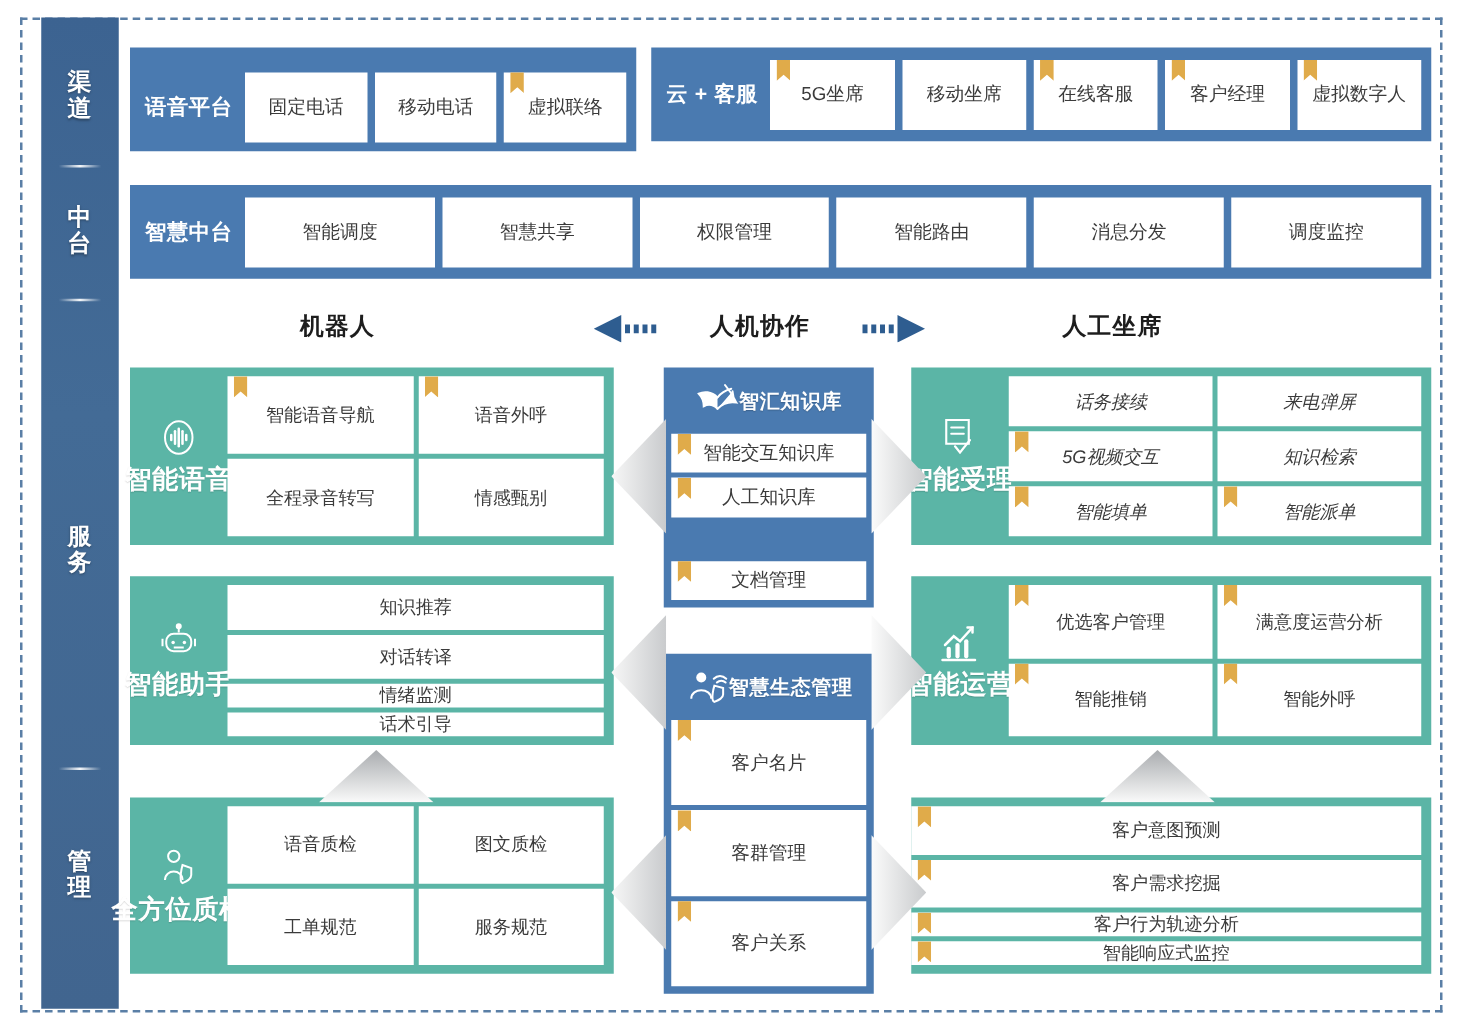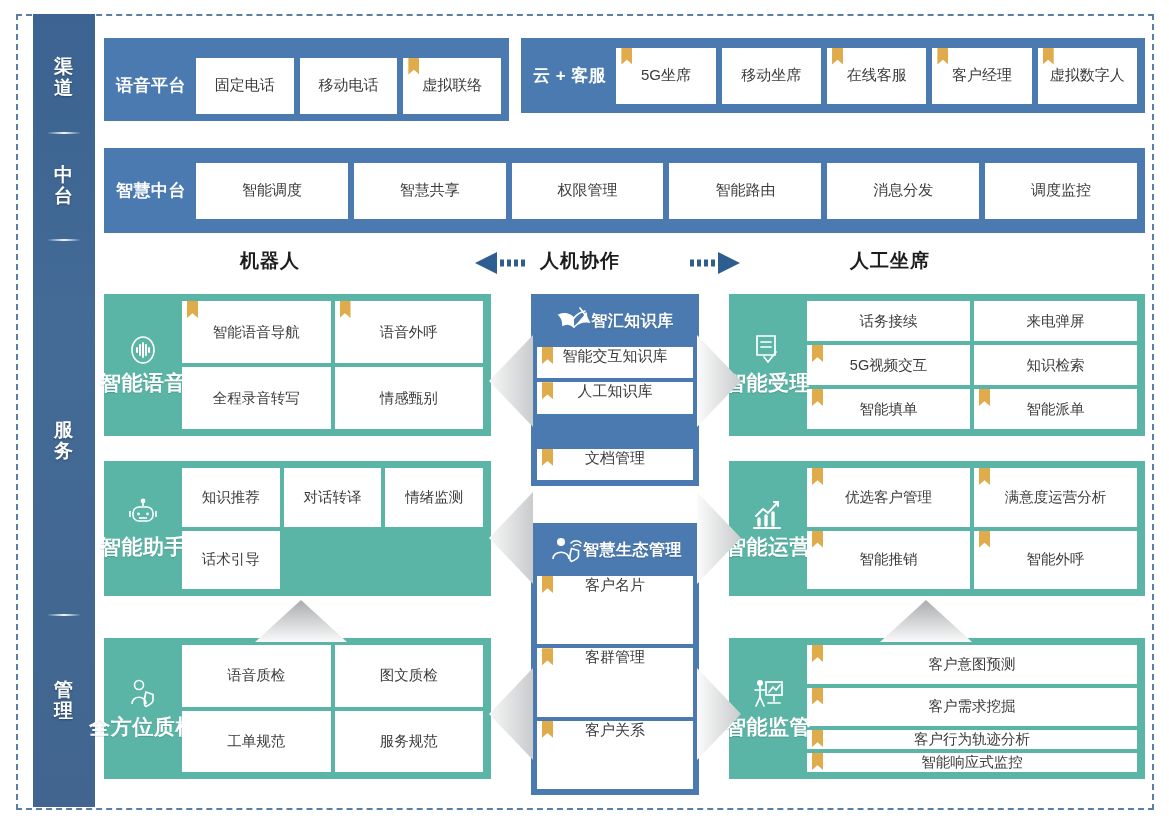--- a/index.html
+++ b/index.html
@@ -93,21 +93,21 @@
     display:flex; align-items:center; justify-content:center;
     gap:1px; padding:6px 0 7px;
   }
   .cs-head .ic{ width:34px; height:30px; }
   .cs-title{
     color:#ffffff; font-weight:bold; font-size:16px; letter-spacing:.5px;
     text-shadow:0 1px 1px rgba(0,0,0,.2);
   }
   .ccell{
     background:#ffffff; color:#3b3b3b; font-size:15px;
-    display:flex; justify-content:center;
+    display:flex; align-items:center; justify-content:center;
     position:relative; white-space:nowrap;
   }
   
   .gray-arrow{ position:absolute; }
   .ga-left{
     background:linear-gradient(90deg,#f7f7f7 0%,#c9cbcd 100%);
     clip-path:polygon(100% 0,100% 100%,0 50%);
   }
   .ga-right{
     background:linear-gradient(90deg,#fbfbfb 0%,#c9cbcd 100%);
@@ -180,21 +180,21 @@
       <span class="ribbon"></span>
       <span>客户经理</span>
     </div>
     <div class="cell">
       <span class="ribbon"></span>
       <span>虚拟数字人</span>
     </div>
   </div>
 </div>
 
-<div class="blue-band" style="left:104px; top:148px; width:1041px; height:85px; padding:0 8px 0 2px;">
+<div class="blue-band" style="left:104px; top:148px; width:1041px; height:75px; padding:0 8px 0 2px;">
   <div class="band-title">智慧中台</div>
   <div class="band-cells">
     <div class="cell">
       <span>智能调度</span>
       </div>
     <div class="cell">
       <span>智慧共享</span>
       </div>
     <div class="cell">
       <span>权限管理</span>
@@ -216,21 +216,21 @@
   <svg width="60" height="22" viewBox="0 0 60 22">
     <polygon points="0,11 22,0 22,22" fill="#2e5d90"></polygon>
     <g stroke="#2e5d90" stroke-width="7">
       <line x1="25" y1="11" x2="29" y2="11"></line>
         <line x1="32" y1="11" x2="36" y2="11"></line>
       <line x1="39" y1="11" x2="43" y2="11"></line>
         <line x1="46" y1="11" x2="50" y2="11"></line>
     </g>
   </svg>
 </div>
-<div class="col-head" style="left:500px; top:248px; width:160px;">人机协作</div>
+<div class="col-head" style="left:528px; top:248px; width:160px;">人机协作</div>
 <div class="arrow-right-glyph" style="left:680px; top:252px; width:60px;">
   <svg width="60" height="22" viewBox="0 0 60 22">
     <g stroke="#2e5d90" stroke-width="7">
       <line x1="10" y1="11" x2="14" y2="11"></line>
         <line x1="17" y1="11" x2="21" y2="11"></line>
       <line x1="24" y1="11" x2="28" y2="11"></line>
         <line x1="31" y1="11" x2="35" y2="11"></line>
     </g>
     <polygon points="60,11 38,0 38,22" fill="#2e5d90"></polygon>
   </svg>
@@ -280,21 +280,21 @@
         <rect x="7" y="10" width="20" height="14" rx="6"></rect>
         <circle cx="12.5" cy="17" r="1.4" fill="#ffffff" stroke="none"></circle>
         <circle cx="21.5" cy="17" r="1.4" fill="#ffffff" stroke="none"></circle>
         <line x1="13" y1="21" x2="21" y2="21"></line>
         <line x1="4" y1="14" x2="4" y2="20"></line>
           <line x1="30" y1="14" x2="30" y2="20"></line>
       </svg>
     </span>
     <span class="gp-label">智能助手</span>
   </div>
-  <div class="gp-grid" style="grid-template-columns:1fr 1fr 1fr; grid-template-rows:1fr 1fr;">
+  <div class="gp-grid" style="grid-template-columns:1fr; grid-template-rows:1fr 1fr;">
     <div class="gcell">
       <span>知识推荐</span>
       </div>
     <div class="gcell">
       <span>对话转译</span>
       </div>
     <div class="gcell">
       <span>情绪监测</span>
       </div>
     <div class="gcell">
@@ -388,21 +388,21 @@
     <span class="ic">
       <svg width="32" height="34" viewBox="0 0 32 34" fill="none" stroke="#ffffff" stroke-width="1.7" stroke-linecap="round">
         <path d="M6 3 H24 V22 H6 Z"></path>
         <line x1="10" y1="9" x2="20" y2="9"></line>
           <line x1="10" y1="14" x2="20" y2="14"></line>
         <polyline points="13,24 17,29 25,19"></polyline>
       </svg>
     </span>
     <span class="gp-label">智能受理</span>
   </div>
-  <div class="gp-grid" style="grid-template-columns:1fr 1fr; grid-template-rows:1fr 1fr 1fr;">
+  <div class="gp-grid" style="grid-template-columns:1fr 1fr; grid-template-rows:1fr 1fr 1fr;font-style:italic;">
     <div class="gcell">
       <span>话务接续</span>
       </div>
     <div class="gcell">
       <span>来电弹屏</span>
       </div>
     <div class="gcell">
       <span class="ribbon"></span>
       <span>5G视频交互</span>
       </div>
@@ -450,36 +450,20 @@
       <span>智能推销</span>
       </div>
     <div class="gcell">
       <span class="ribbon"></span>
       <span>智能外呼</span>
       </div>
   </div>
 </div>
 
 <div class="green-panel" style="left:729px; top:638px; width:416px; height:141px;">
-  <div class="gp-side">
-    <span class="ic">
-      <svg width="34" height="34" viewBox="0 0 34 34" fill="none" stroke="#ffffff" stroke-width="1.7" stroke-linecap="round">
-        <circle cx="9" cy="6" r="3" fill="#ffffff" stroke="none"></circle>
-        <line x1="9" y1="9" x2="9" y2="20"></line>
-        <line x1="4" y1="13" x2="15" y2="13"></line>
-        <line x1="9" y1="20" x2="5" y2="29"></line>
-          <line x1="9" y1="20" x2="13" y2="29"></line>
-        <rect x="15" y="5" width="16" height="13"></rect>
-        <polyline points="18,15 22,10 25,13 29,8"></polyline>
-        <line x1="23" y1="18" x2="23" y2="24"></line>
-        <line x1="17" y1="26" x2="29" y2="26"></line>
-      </svg>
-    </span>
-    <span class="gp-label">智能监管</span>
-  </div>
   <div class="gp-grid" style="grid-template-columns:1fr; grid-template-rows:1fr 1fr;text-align:center;">
     <div class="gcell">
       <span class="ribbon"></span>
       <span>客户意图预测</span>
       </div>
     <div class="gcell">
       <span class="ribbon"></span>
       <span>客户需求挖掘</span>
       </div>
     <div class="gcell">

